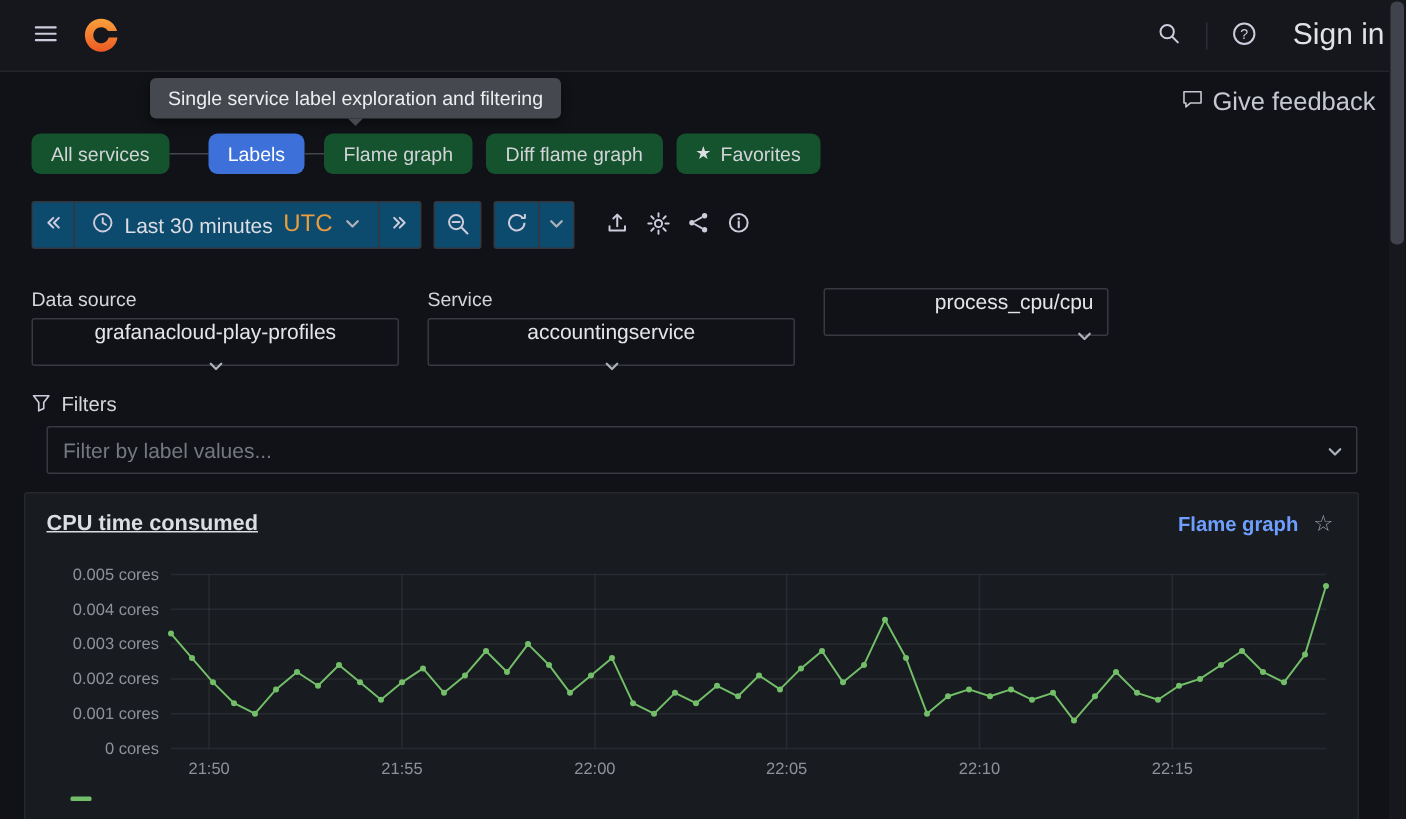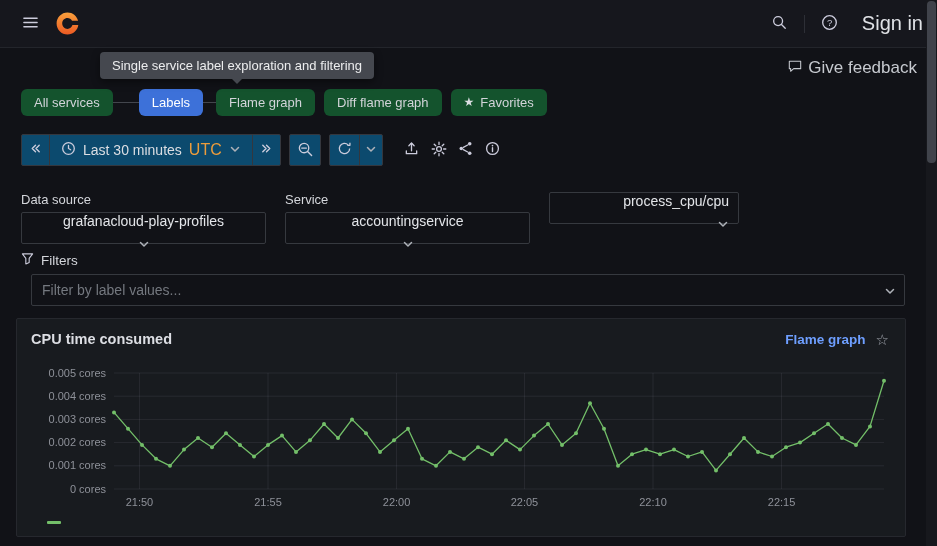--- a/index.html
+++ b/index.html
@@ -65,35 +65,35 @@
 
   
   .selects-row { display:flex; gap:19px; margin:26px 16px 0 21px; }
   .field label { display:block; font-size:13px; font-weight:500; color:#d4d6db; margin-bottom:5px; }
   .select { height:32px; background:#111217; border:1px solid #36393f; border-radius:2px;
             display:flex; align-items:center; justify-content:space-between; gap:8px;
             padding:0 9px; color:#e3e5e9; font-size:14px; cursor:pointer;flex-direction:column; }
   .w-ds { width:245px; } .w-svc { width:245px; } .w-pt { width:190px;align-items:flex-end; }
 
   
-  .filters-label { display:flex; align-items:center; gap:7px; margin:8px 16px 0 21px;
+  .filters-label { display:flex; gap:7px; margin:18px 16px 0 21px;
                    font-size:13.5px; font-weight:500; color:#d4d6db; }
   .filter-wrap { position:relative; margin:6px 32px 0 31px; }
   .filter-wrap input { width:100%; height:32px; background:#111217; border:1px solid #36393f;
                        border-radius:2px; color:#e3e5e9; font-size:14px; padding:0 30px 0 10px;
                        font-family:"Liberation Sans", sans-serif; outline:none; }
   .filter-wrap input::placeholder { color:#74787f; opacity:1; }
   .filter-chevron { position:absolute; right:9px; top:10px; }
 
   
   .panel { margin:12px 0 0 16px; width:890px; background:#181b1f;
            border:1px solid #26282e; border-radius:2px; }
   .panel-header { display:flex; align-items:center; justify-content:space-between;
                   padding:12px 16px 2px 14px; }
-  .panel-title { font-size:14.5px; font-weight:700; color:#dcdee3; }
+  .panel-title { font-size:14.5px; font-weight:700; color:#dcdee3;text-decoration:underline; }
   .panel-actions { display:flex; align-items:center; gap:10px; }
   .flame-link { color:#6e9fff; font-size:13.5px; font-weight:700; text-decoration:none; cursor:pointer; }
   .fav-star { font-size:15px; color:#9da1a9; cursor:pointer; line-height:1; }
   #chart { display:block; margin-left:13px; }
   .legend { display:flex; align-items:center; gap:8px; padding:2px 0 12px 30px;
             font-size:12.5px; color:#d2d4d9; }
   .legend-swatch { width:14px; height:3px; border-radius:1px; background:#73bf69; }
 
   
   .scrollbar { position:absolute; right:0; top:0; width:11px; height:546px; background:#17181d; }

